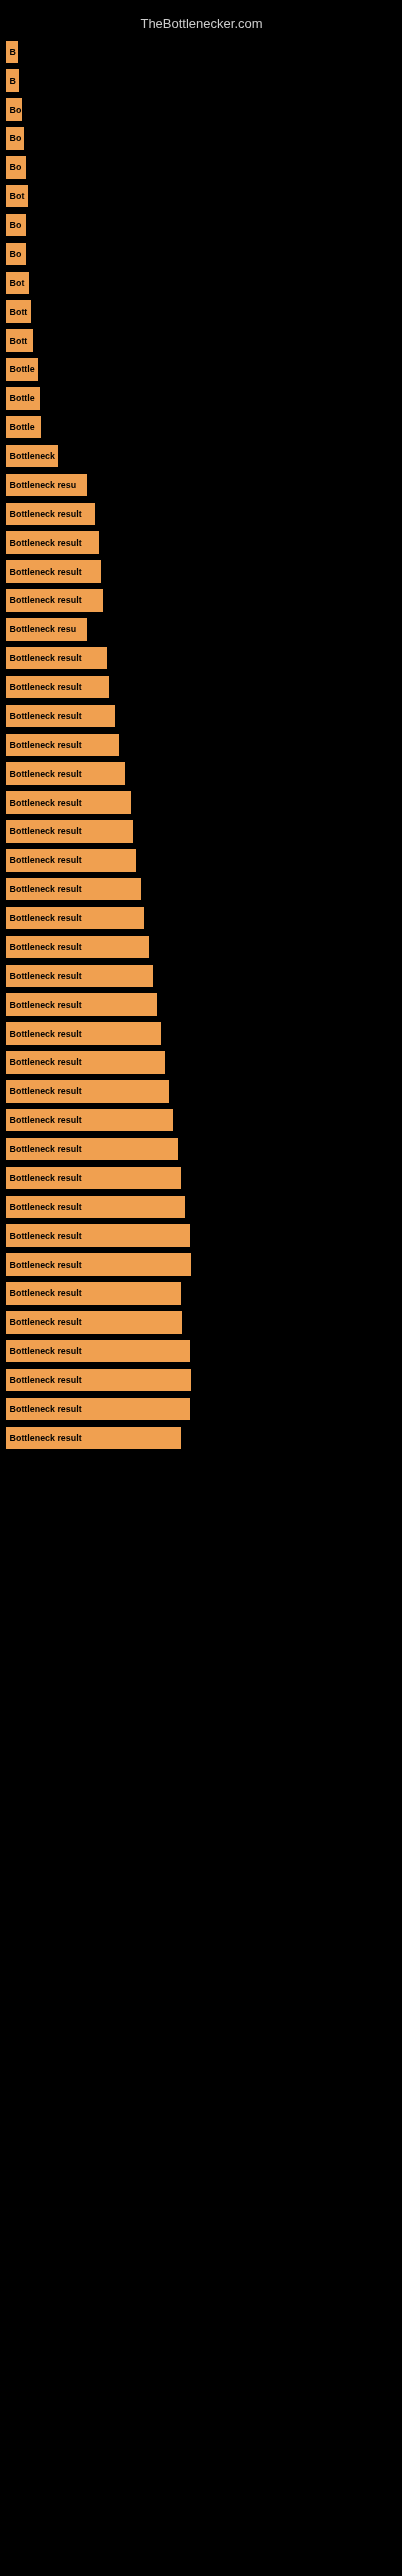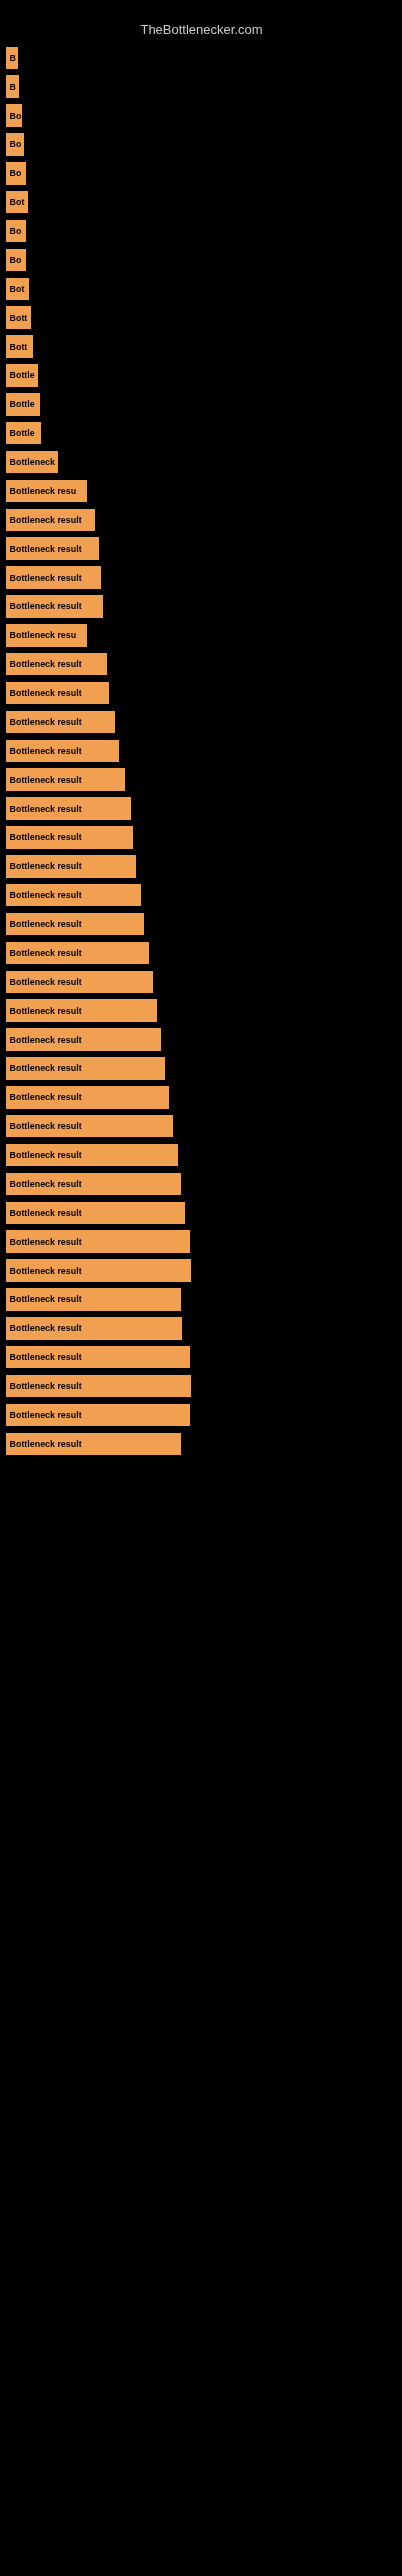--- a/index.html
+++ b/index.html
@@ -11,21 +11,21 @@
       background-color: #000;
       width: 403px;
       min-height: 2576px;
       font-family: Arial, sans-serif;
       position: relative;
     }
     .site-title {
       color: #ccc;
       font-size: 13px;
       text-align: center;
-      padding-top: 22px;
+      padding-top: 16px;
       padding-bottom: 6.4px;
     }
     .bar {
       background-color: #f0a050;
       height: 22.5px;
       display: flex;
       align-items: center;
       padding-left: 3.2px;
       white-space: nowrap;
       overflow: hidden;

